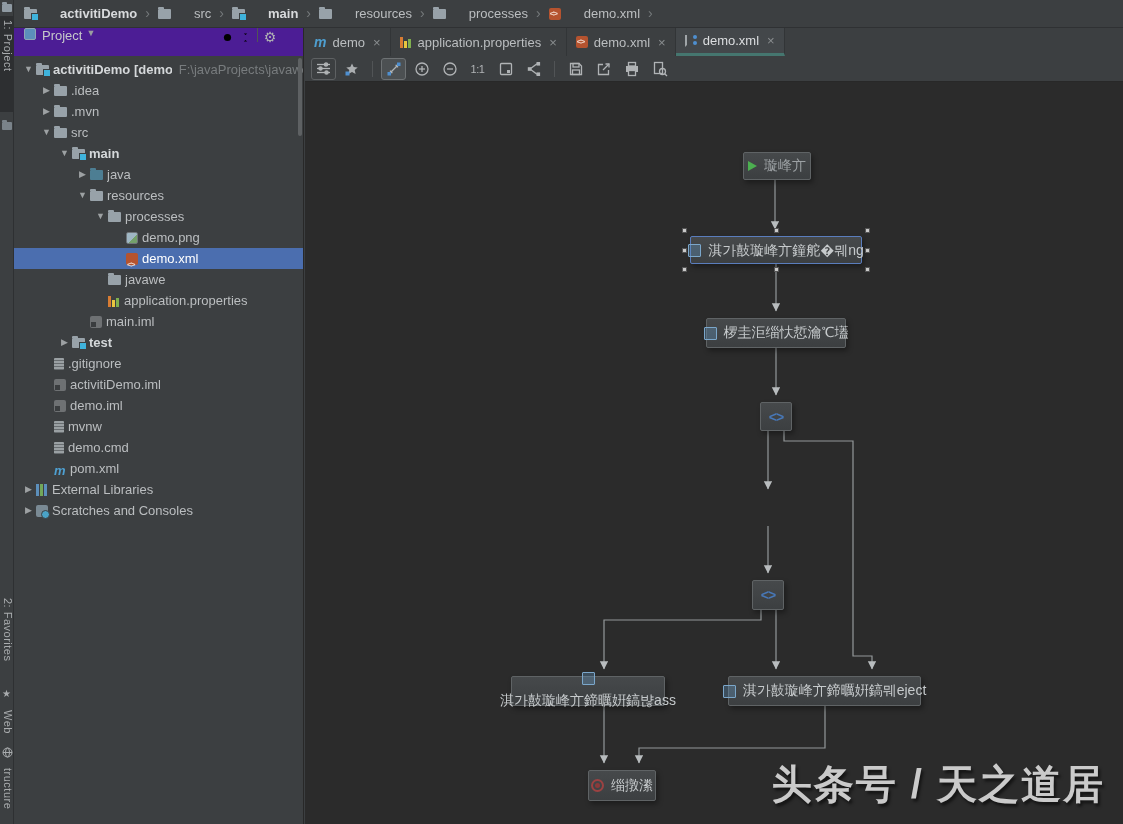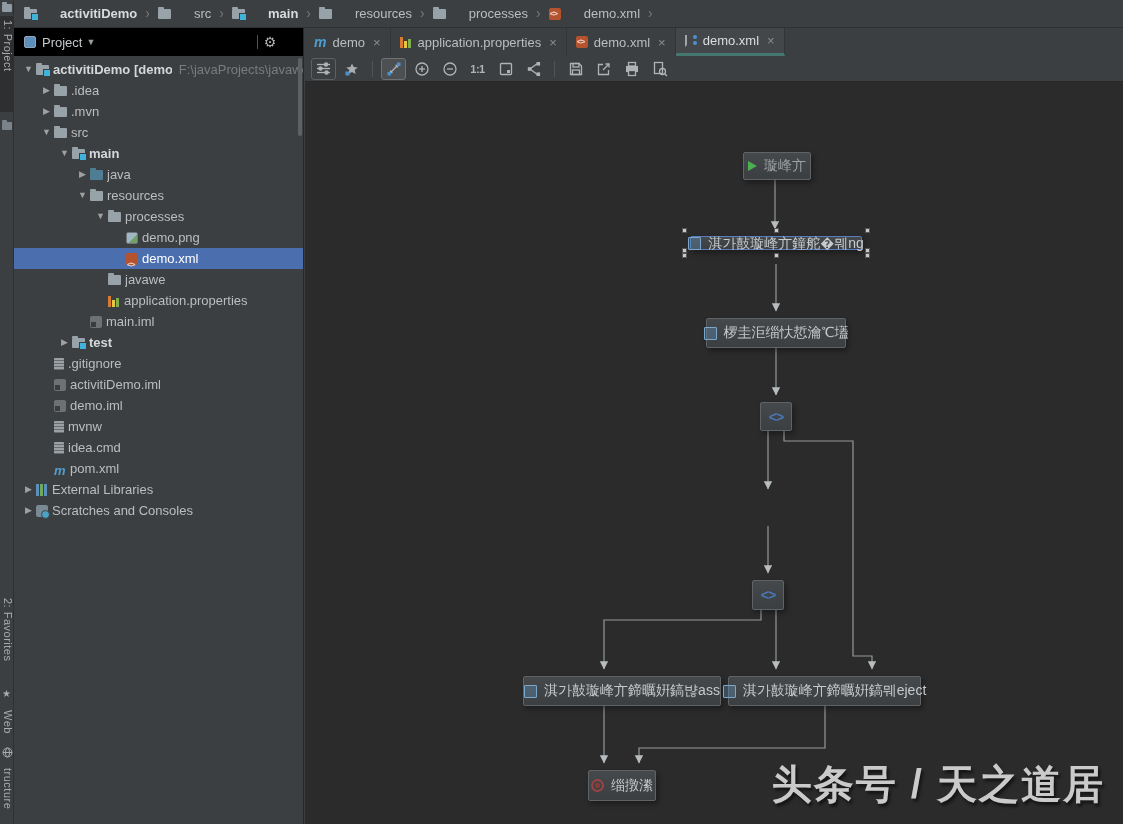--- a/index.html
+++ b/index.html
@@ -63,21 +63,21 @@
     height:7px; border-radius:50%; background:#4aa3c7; border:1px solid #3c3f41; }
   .diagram-icon { border-left:2px solid #a0a5a8; border-bottom:2px solid transparent; }
   .diagram-icon:before { content:""; position:absolute; right:0; top:0; width:4px; height:4px;
     border-radius:50%; background:#4e8fd0; }
   .diagram-icon:after { content:""; position:absolute; right:0; bottom:0; width:4px; height:4px;
     border-radius:50%; background:#4e8fd0; }
 
   
   #project-panel { position:absolute; left:14px; top:28px; width:290px; height:796px;
     background:#3c3f41; border-right:1px solid #282828; overflow:hidden; }
-  #project-header { height:28px; background:#000000; display:flex; align-items:center;
+  #project-header { height:28px; background:#4c1d95; display:flex; 
     padding:0 6px 0 10px; }
   #project-header .tw-icon { width:12px; height:12px; background:#5c8fbb; border:1px solid #8fa5b5;
     border-radius:2px; margin-right:6px; }
   #project-header .title { font-size:13px; color:#c5c8ca; margin-right:4px; }
   #project-header .caret { font-size:9px; color:#9a9ea0; }
   #project-header .spacer { flex:1; }
   .hicon { width:18px; height:18px; display:flex; align-items:center; justify-content:center;
     cursor:pointer; color:#afb1b3; flex:none; }
   .hsep { width:1px; height:14px; background:#515456; margin:0 3px; }
 
@@ -105,21 +105,21 @@
 
   
   #dtoolbar { position:absolute; left:305px; top:56px; width:818px; height:26px; background:#3c3f41;
     border-bottom:1px solid #282828; display:flex; align-items:center; padding-left:6px; gap:3px; }
   .tbtn { width:25px; height:22px; display:flex; align-items:center; justify-content:center;
     cursor:pointer; border-radius:3px; flex:none; }
   .tbtn.boxed { border:1px solid #5e6163; }
   .tbtn.active { border:1px solid #6e7274; background:#4c5052; }
   .tbtn svg { stroke:#b0b3b5; fill:none; stroke-width:1.3; }
   .vsep { width:1px; height:16px; background:#515456; margin:0 5px; flex:none; }
-  .t11 { font-size:11px; font-weight:bold; color:#b0b3b5; letter-spacing:-.5px; }
+  .t11 { font-size:11px; font-weight:normal; color:#b0b3b5; letter-spacing:-.5px; }
 
   
   #canvas { position:absolute; left:305px; top:82px; width:818px; height:742px; background:#2b2b2b; }
   #wires { position:absolute; left:0; top:0; }
   .node { position:absolute; display:flex; align-items:center; justify-content:center; gap:7px;
     background:linear-gradient(#46494b,#3c3f41); border:1px solid #5f6365; border-radius:2px;
     box-shadow:2px 3px 5px rgba(0,0,0,.35); font-size:14px; color:#c6cacc; white-space:nowrap;
     cursor:pointer; padding:0 8px; }
   .node .task-ic { width:13px; height:13px; border:1px solid #7ba7cb;
     background:rgba(96,148,192,.35); border-radius:1px; flex:none; }
@@ -316,21 +316,21 @@
         <span class="lb">demo.iml</span>
       </div>
       <div class="tr" style="padding-left:26px">
         <span class="ch"></span>
         <span class="ic ficon txt-icon"></span>
         <span class="lb">mvnw</span>
       </div>
       <div class="tr" style="padding-left:26px">
         <span class="ch"></span>
         <span class="ic ficon txt-icon"></span>
-        <span class="lb">idea.cmd</span>
+        <span class="lb">demo.cmd</span>
       </div>
       <div class="tr" style="padding-left:26px">
         <span class="ch"></span>
         <span class="ic ficon maven-icon"></span>
         <span class="lb">pom.xml</span>
       </div>
       <div class="tr" style="padding-left:8px">
         <span class="ch">▶</span>
         <span class="ic ficon lib-icon"></span>
         <span class="lb">External Libraries</span>
@@ -475,21 +475,21 @@
         <polyline points="299,624 299,681" marker-end="url(#arr)"></polyline>
         <polyline points="520,624 520,666 334,666 334,681" marker-end="url(#arr)"></polyline>
       </g>
     </svg>
 
     <div class="node start" style="left:438px; top:70px; width:68px; height:28px;">
       <span class="play"></span>
       <span>璇峰亣</span>
     </div>
 
-    <div class="node selected" style="left:385px; top:154px; width:172px; height:14px;">
+    <div class="node selected" style="left:385px; top:154px; width:172px; height:28px;">
       <span class="task-ic"></span>
       <span>淇가敼璇峰亣鐘舵�뭬ng</span>
       <span class="handle" style="left:-9px; top:-9px;"></span>
       <span class="handle" style="left:83px; top:-9px;"></span>
       <span class="handle" style="right:-9px; top:-9px;"></span>
       <span class="handle" style="left:-9px; top:11px;"></span>
       <span class="handle" style="right:-9px; top:11px;"></span>
       <span class="handle" style="left:-9px; bottom:-9px;"></span>
       <span class="handle" style="left:83px; bottom:-9px;"></span>
       <span class="handle" style="right:-9px; bottom:-9px;"></span>
@@ -502,21 +502,21 @@
 
     <div class="gw" style="left:455px; top:320px; width:32px; height:29px;">
       <span>&lt;&gt;</span>
     </div>
 
 
     <div class="gw" style="left:447px; top:498px; width:32px; height:30px;">
       <span>&lt;&gt;</span>
     </div>
 
-    <div class="node" style="left:218px; top:594px; width:198px; height:30px;">
+    <div class="node" style="left:206px; top:594px; width:154px; height:30px;flex-direction:column;">
       <span class="task-ic"></span>
       <span>淇가敼璇峰亣鍗曞姸鎬뱒ass</span>
     </div>
 
     <div class="node" style="left:423px; top:594px; width:193px; height:30px;">
       <span class="task-ic"></span>
       <span>淇가敼璇峰亣鍗曞姸鎬뭬eject</span>
     </div>
 
     <div class="node end" style="left:283px; top:688px; width:68px; height:31px;">

